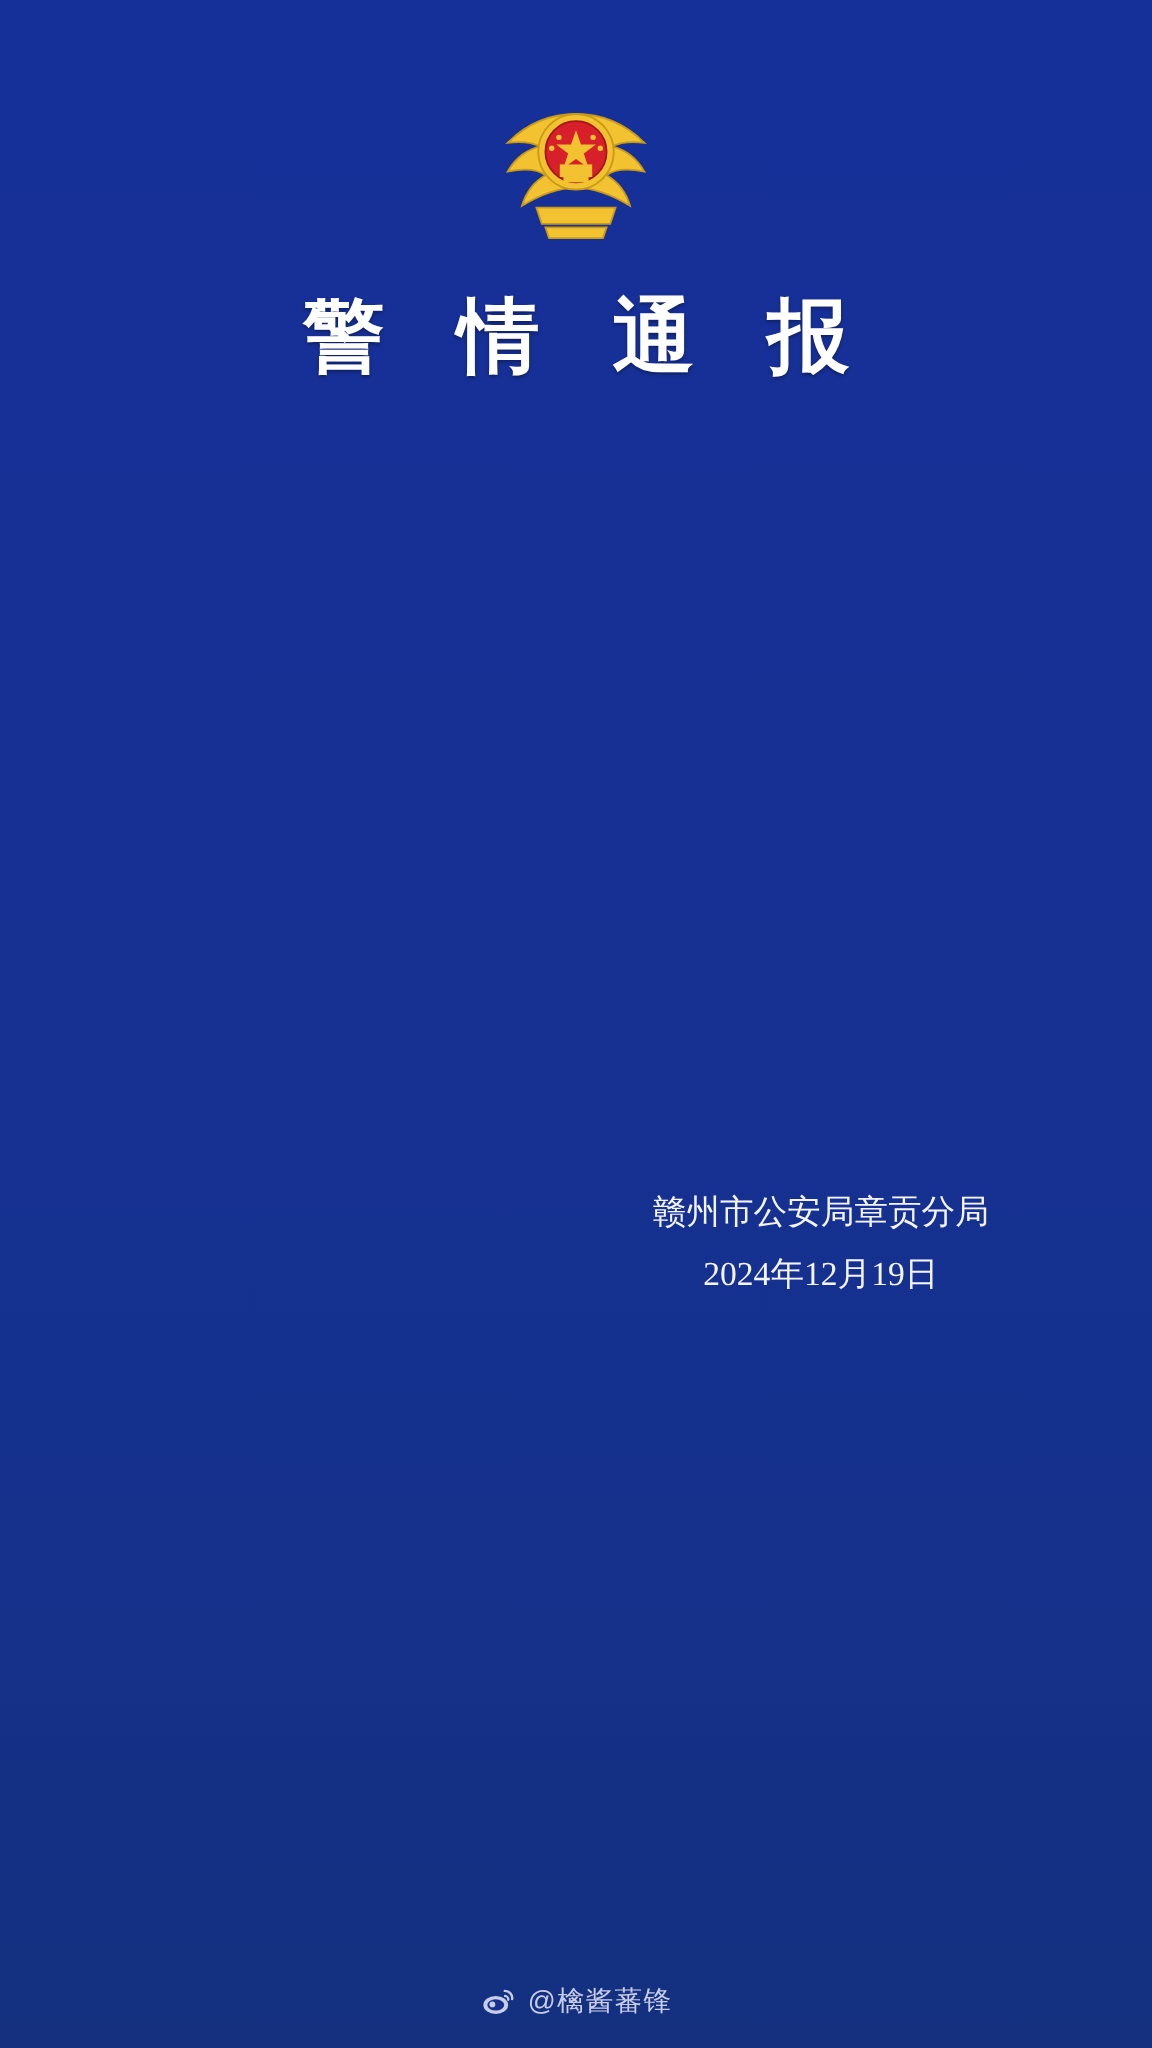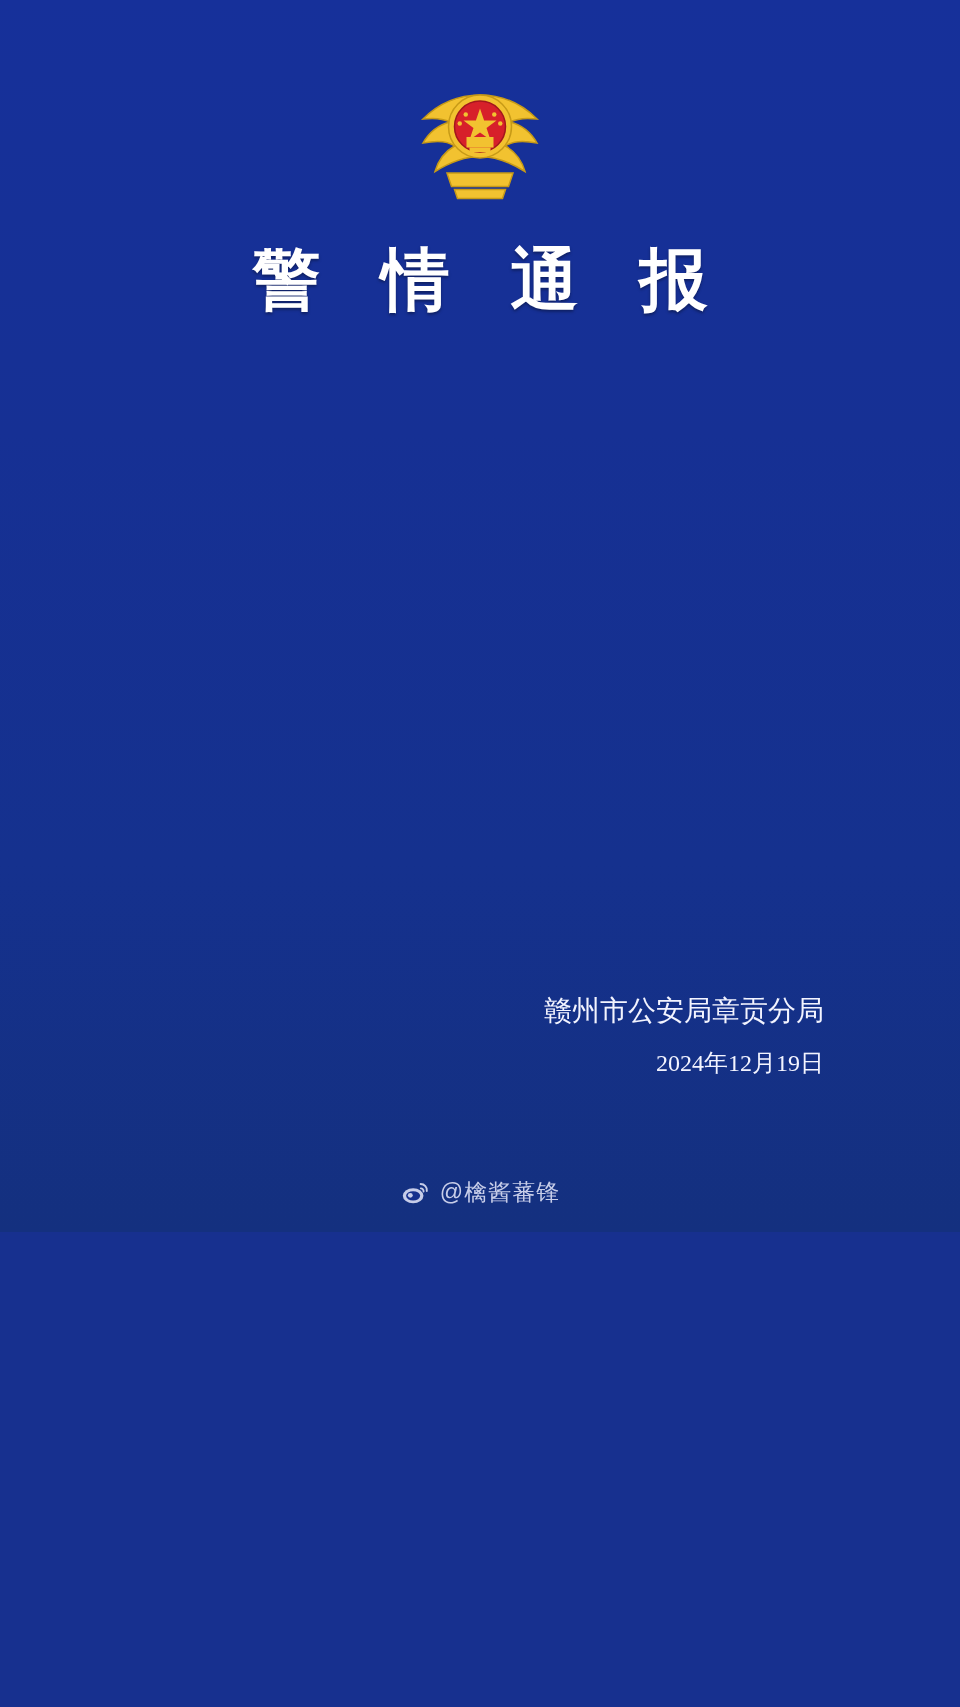--- a/index.html
+++ b/index.html
@@ -12,21 +12,21 @@
     background: #17308f;
     font-family: "Liberation Serif", "DejaVu Serif", serif;
     color: #ffffff;
     overflow: hidden;
     position: relative;
   }
 
   .page {
     position: relative;
     width: 960px;
-    height: 1232px;
+    height: 1707px;
     background: linear-gradient(180deg, #16309a 0%, #163094 35%, #15318e 70%, #14307f 100%);
     box-sizing: border-box;
   }
 
   
   .emblem-wrap {
     width: 100%;
     display: flex;
     justify-content: center;
     padding-top: 62px;
@@ -64,27 +64,27 @@
   .para {
     text-indent: 2em;
     margin: 0 0 4px 0;
   }
 
   
   .signature {
     position: absolute;
     top: 985px;
     right: 136px;
-    text-align: right;
+    text-align: center;
     font-size: 28px;
     line-height: 52px;
     color: #f3f4ff;
   }
   .sig-date {
-    font-size: 24px;
+    font-size: 28px;
   }
 
   
   .watermark {
     position: absolute;
     left: 0;
     right: 0;
     bottom: 24px;
     display: flex;
     align-items: center;

